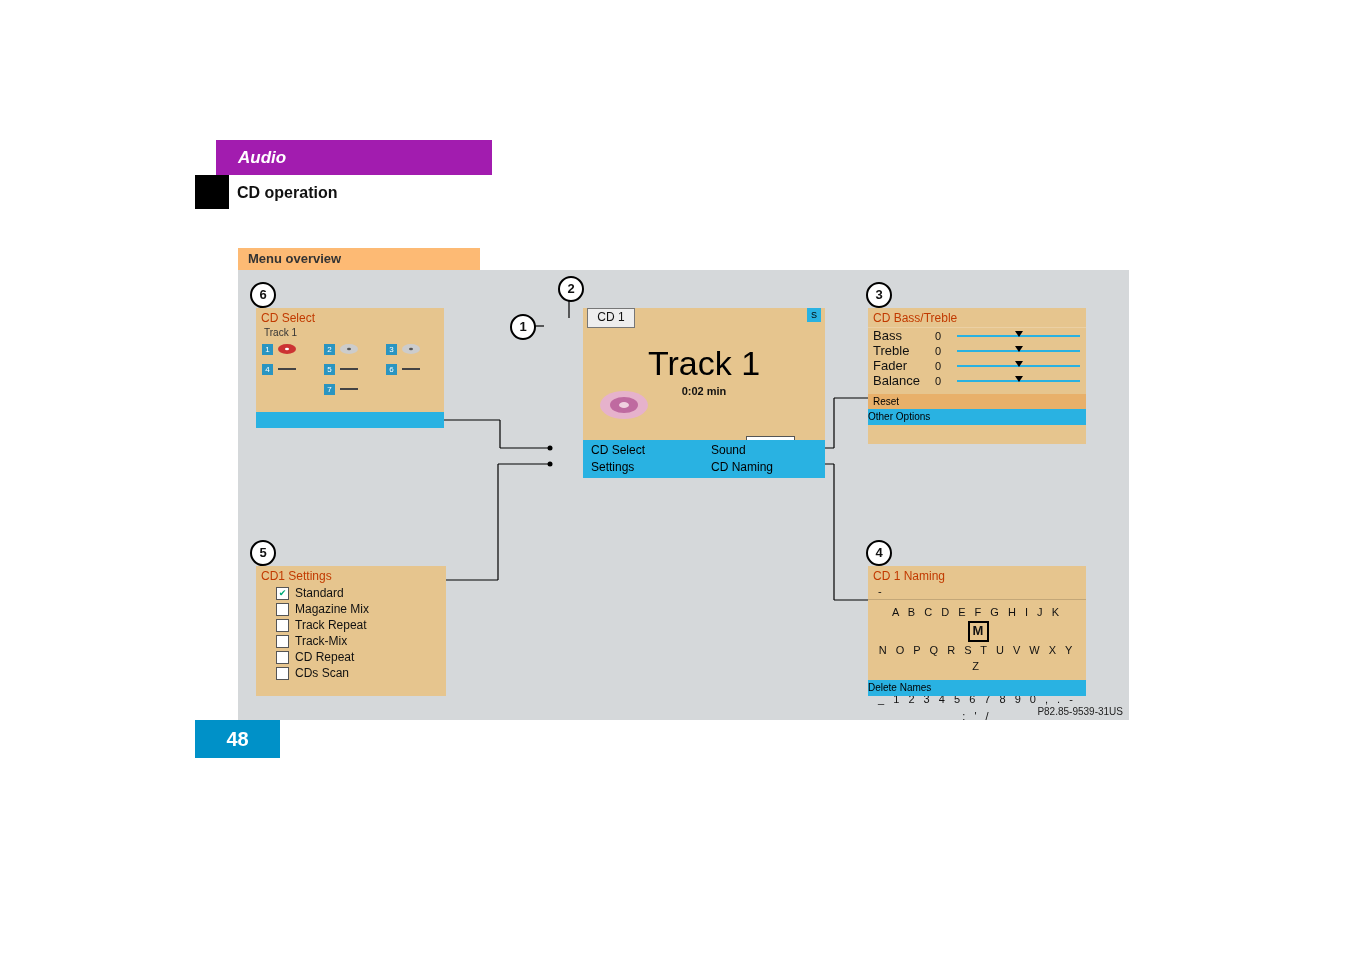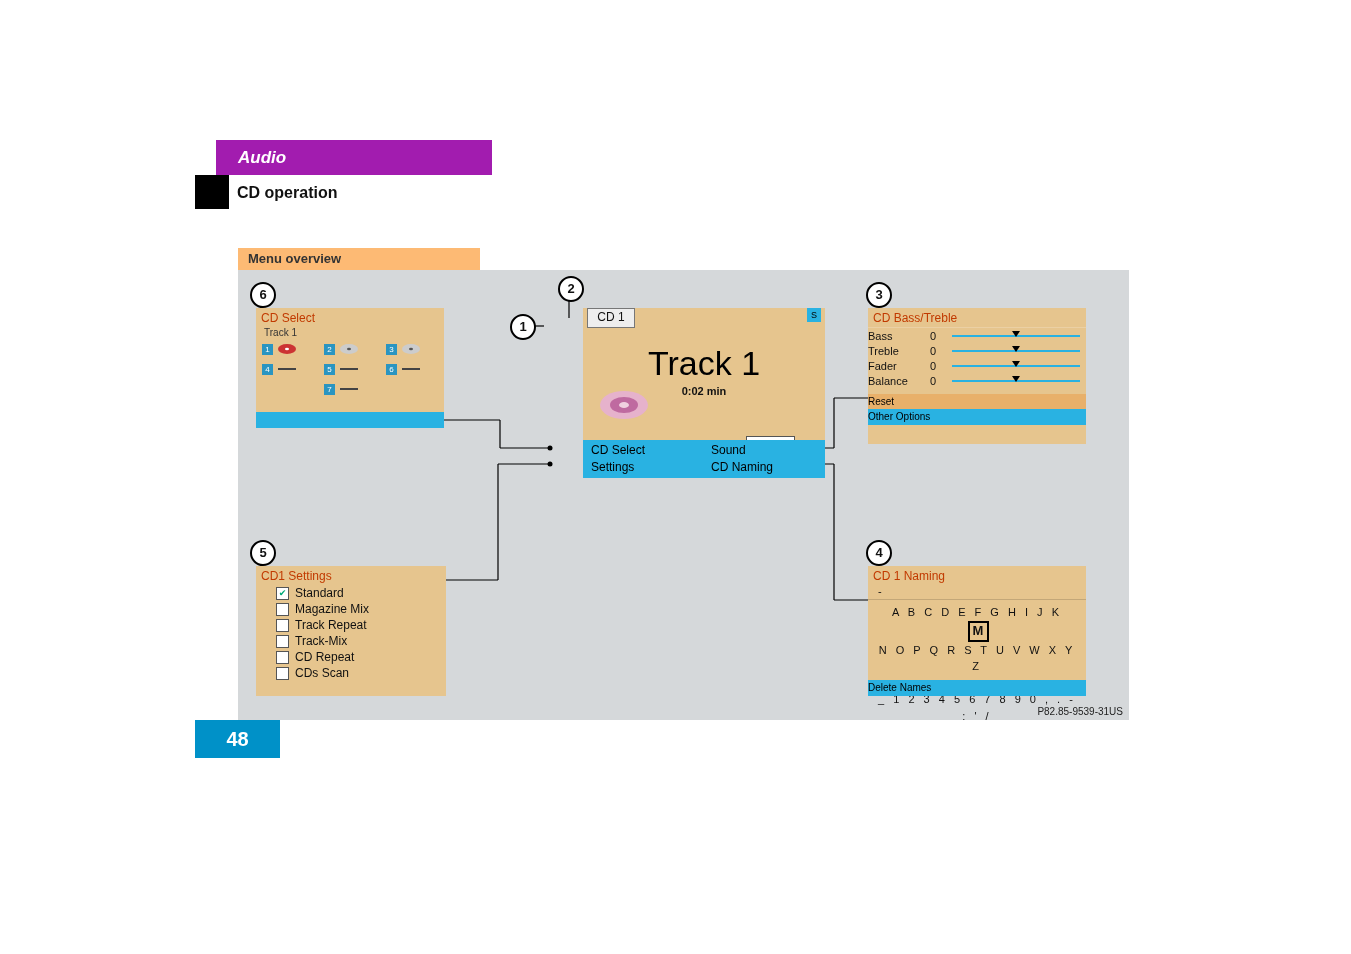--- a/index.html
+++ b/index.html
@@ -140,20 +140,21 @@
     height: 16px;
     line-height: 16px;
     font-size: 10px;
     color: #000;
   }
   .panel .orange-strip {
     background: #e8b06a;
     height: 15px;
     line-height: 15px;
     font-size: 10px;
+    padding-left: 5px;
     color: #000;
   }
   .panel .title {
     color: #c13a00;
     font-size: 12px;
     padding: 3px 5px 2px;
   }
 
   
   .p6 { left: 18px; top: 38px; width: 188px; height: 120px; }
@@ -202,21 +203,21 @@
     background: #29b2e2; padding: 2px 8px;
     display: grid; grid-template-columns: 1fr 1fr;
     column-gap: 14px;
     font-size: 12px; color: #000;
   }
   .p1 .bottom-menu span { padding: 1px 0; }
 
   
   .p3 { left: 630px; top: 38px; width: 218px; height: 136px; }
   .p3 .row { display: flex; align-items: center; height: 15px; }
-  .p3 .row .lbl { width: 52px; font-size: 11px; }
+  .p3 .row .lbl { width: 52px; font-size: 13px; padding-left: 5px; }
   .p3 .row .val { width: 26px; text-align: center; font-size: 11px; }
   .p3 .row .slider {
     flex: 1; margin: 0 6px; position: relative; height: 10px;
   }
   .p3 .row .slider .track {
     position: absolute; top: 4px; left: 0; right: 0; height: 2px; background: #29b2e2;
   }
   .p3 .row .slider .knob {
     position: absolute; left: 50%; transform: translateX(-50%);
     top: 0; width: 0; height: 0;

